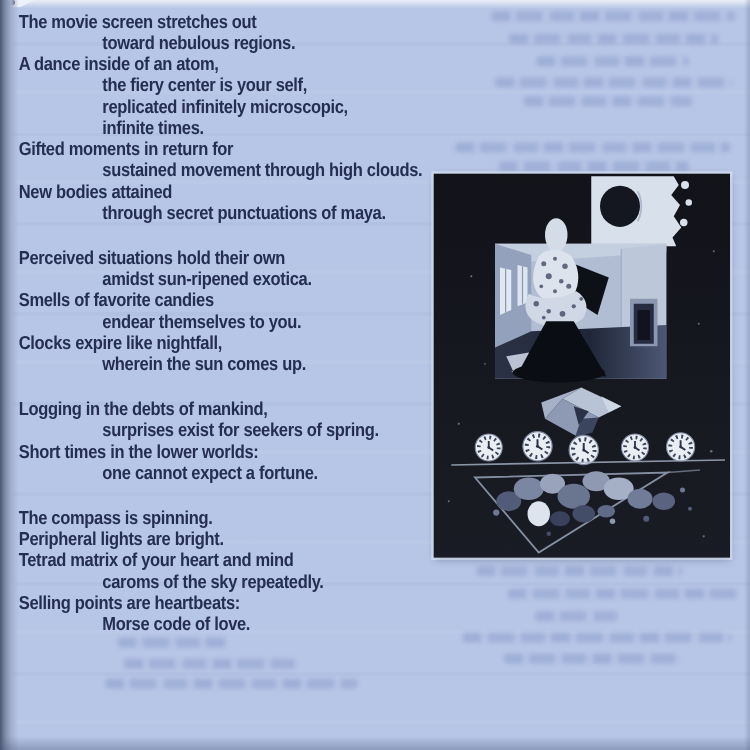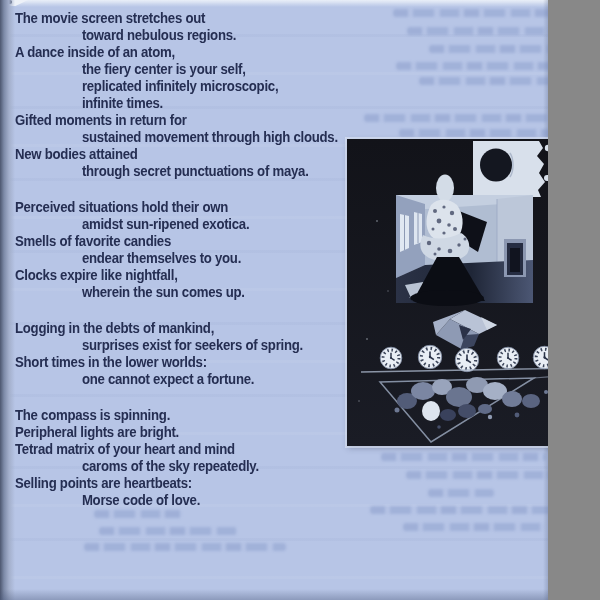--- a/index.html
+++ b/index.html
@@ -1,17 +1,17 @@
 <!DOCTYPE html>
 <html><head>
 <meta charset="utf-8">
 <style>
   html,body{margin:0;padding:0;background:#888;}
   .page{
-    position:relative;width:548px;height:600px;overflow:hidden;
+    position:relative;width:600px;height:600px;overflow:hidden;
     background:#b7c5e6;
     font-family:"Liberation Sans",sans-serif;
   }
   
   .page::before{
     content:"";position:absolute;inset:0;pointer-events:none;
     background:
       repeating-linear-gradient(180deg,
         rgba(255,255,255,.05) 0 3px, rgba(255,255,255,0) 3px 34px,
         rgba(90,110,160,.05) 34px 37px, rgba(90,110,160,0) 37px 72px);

